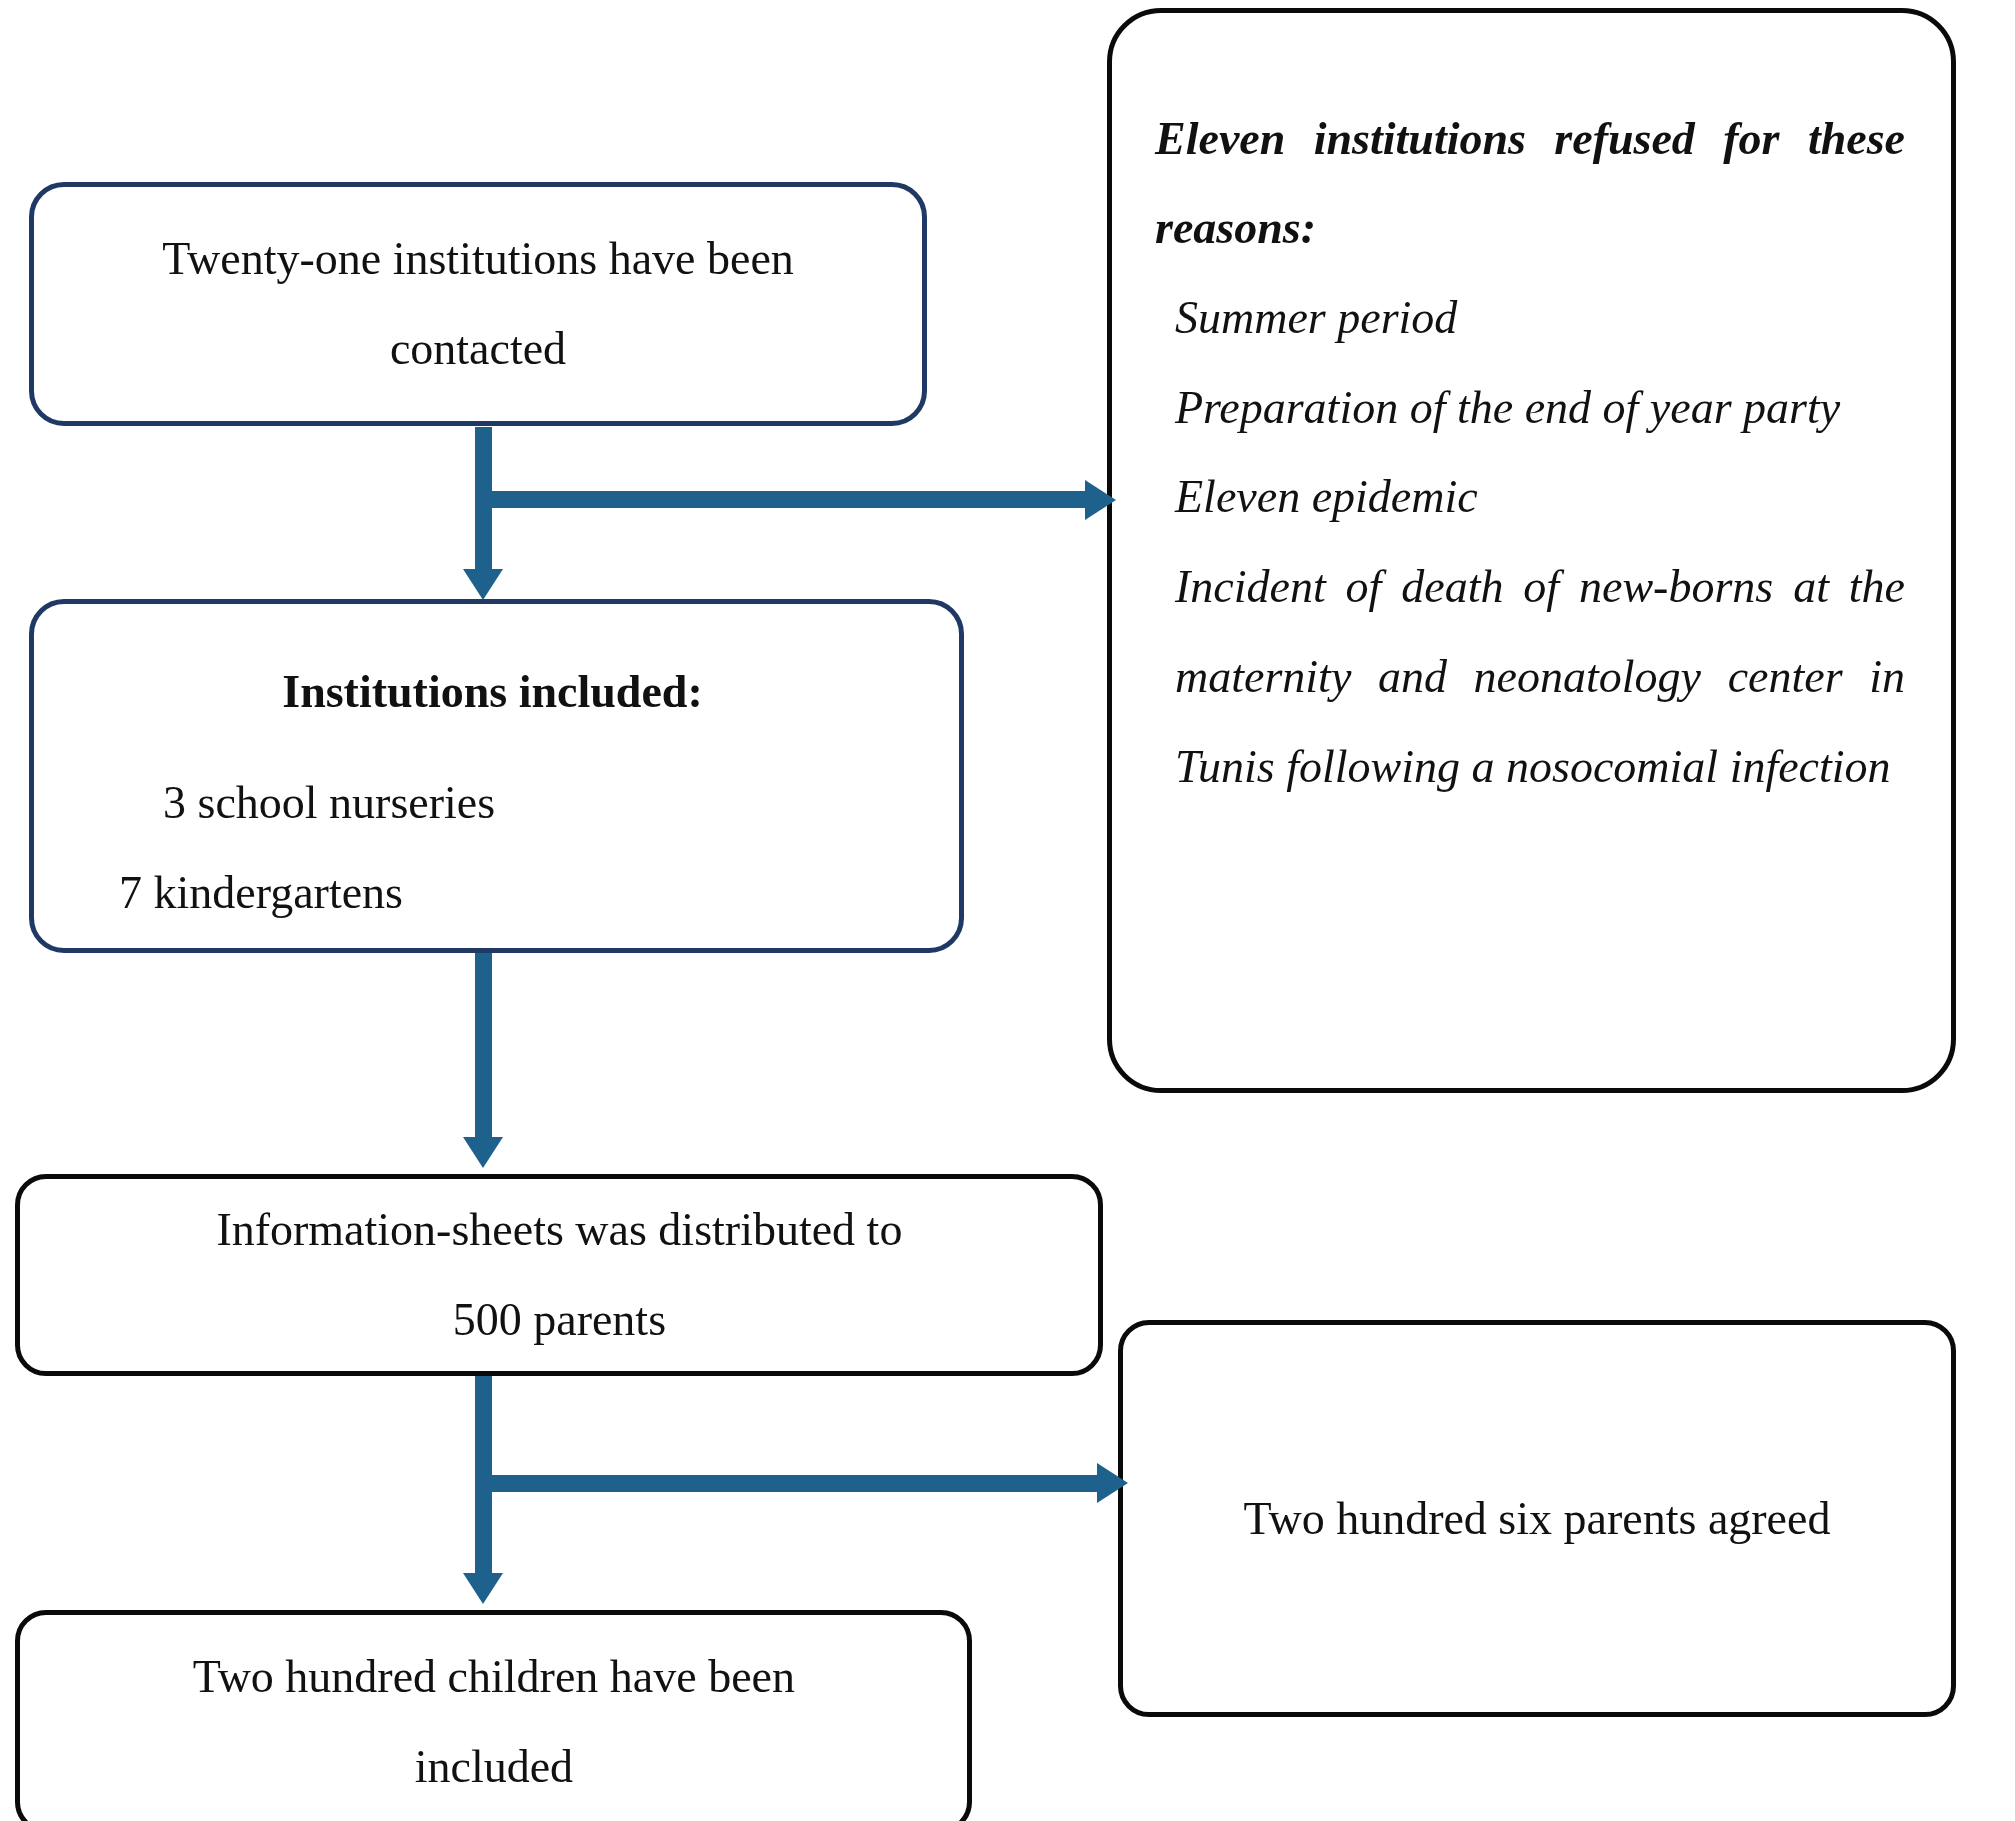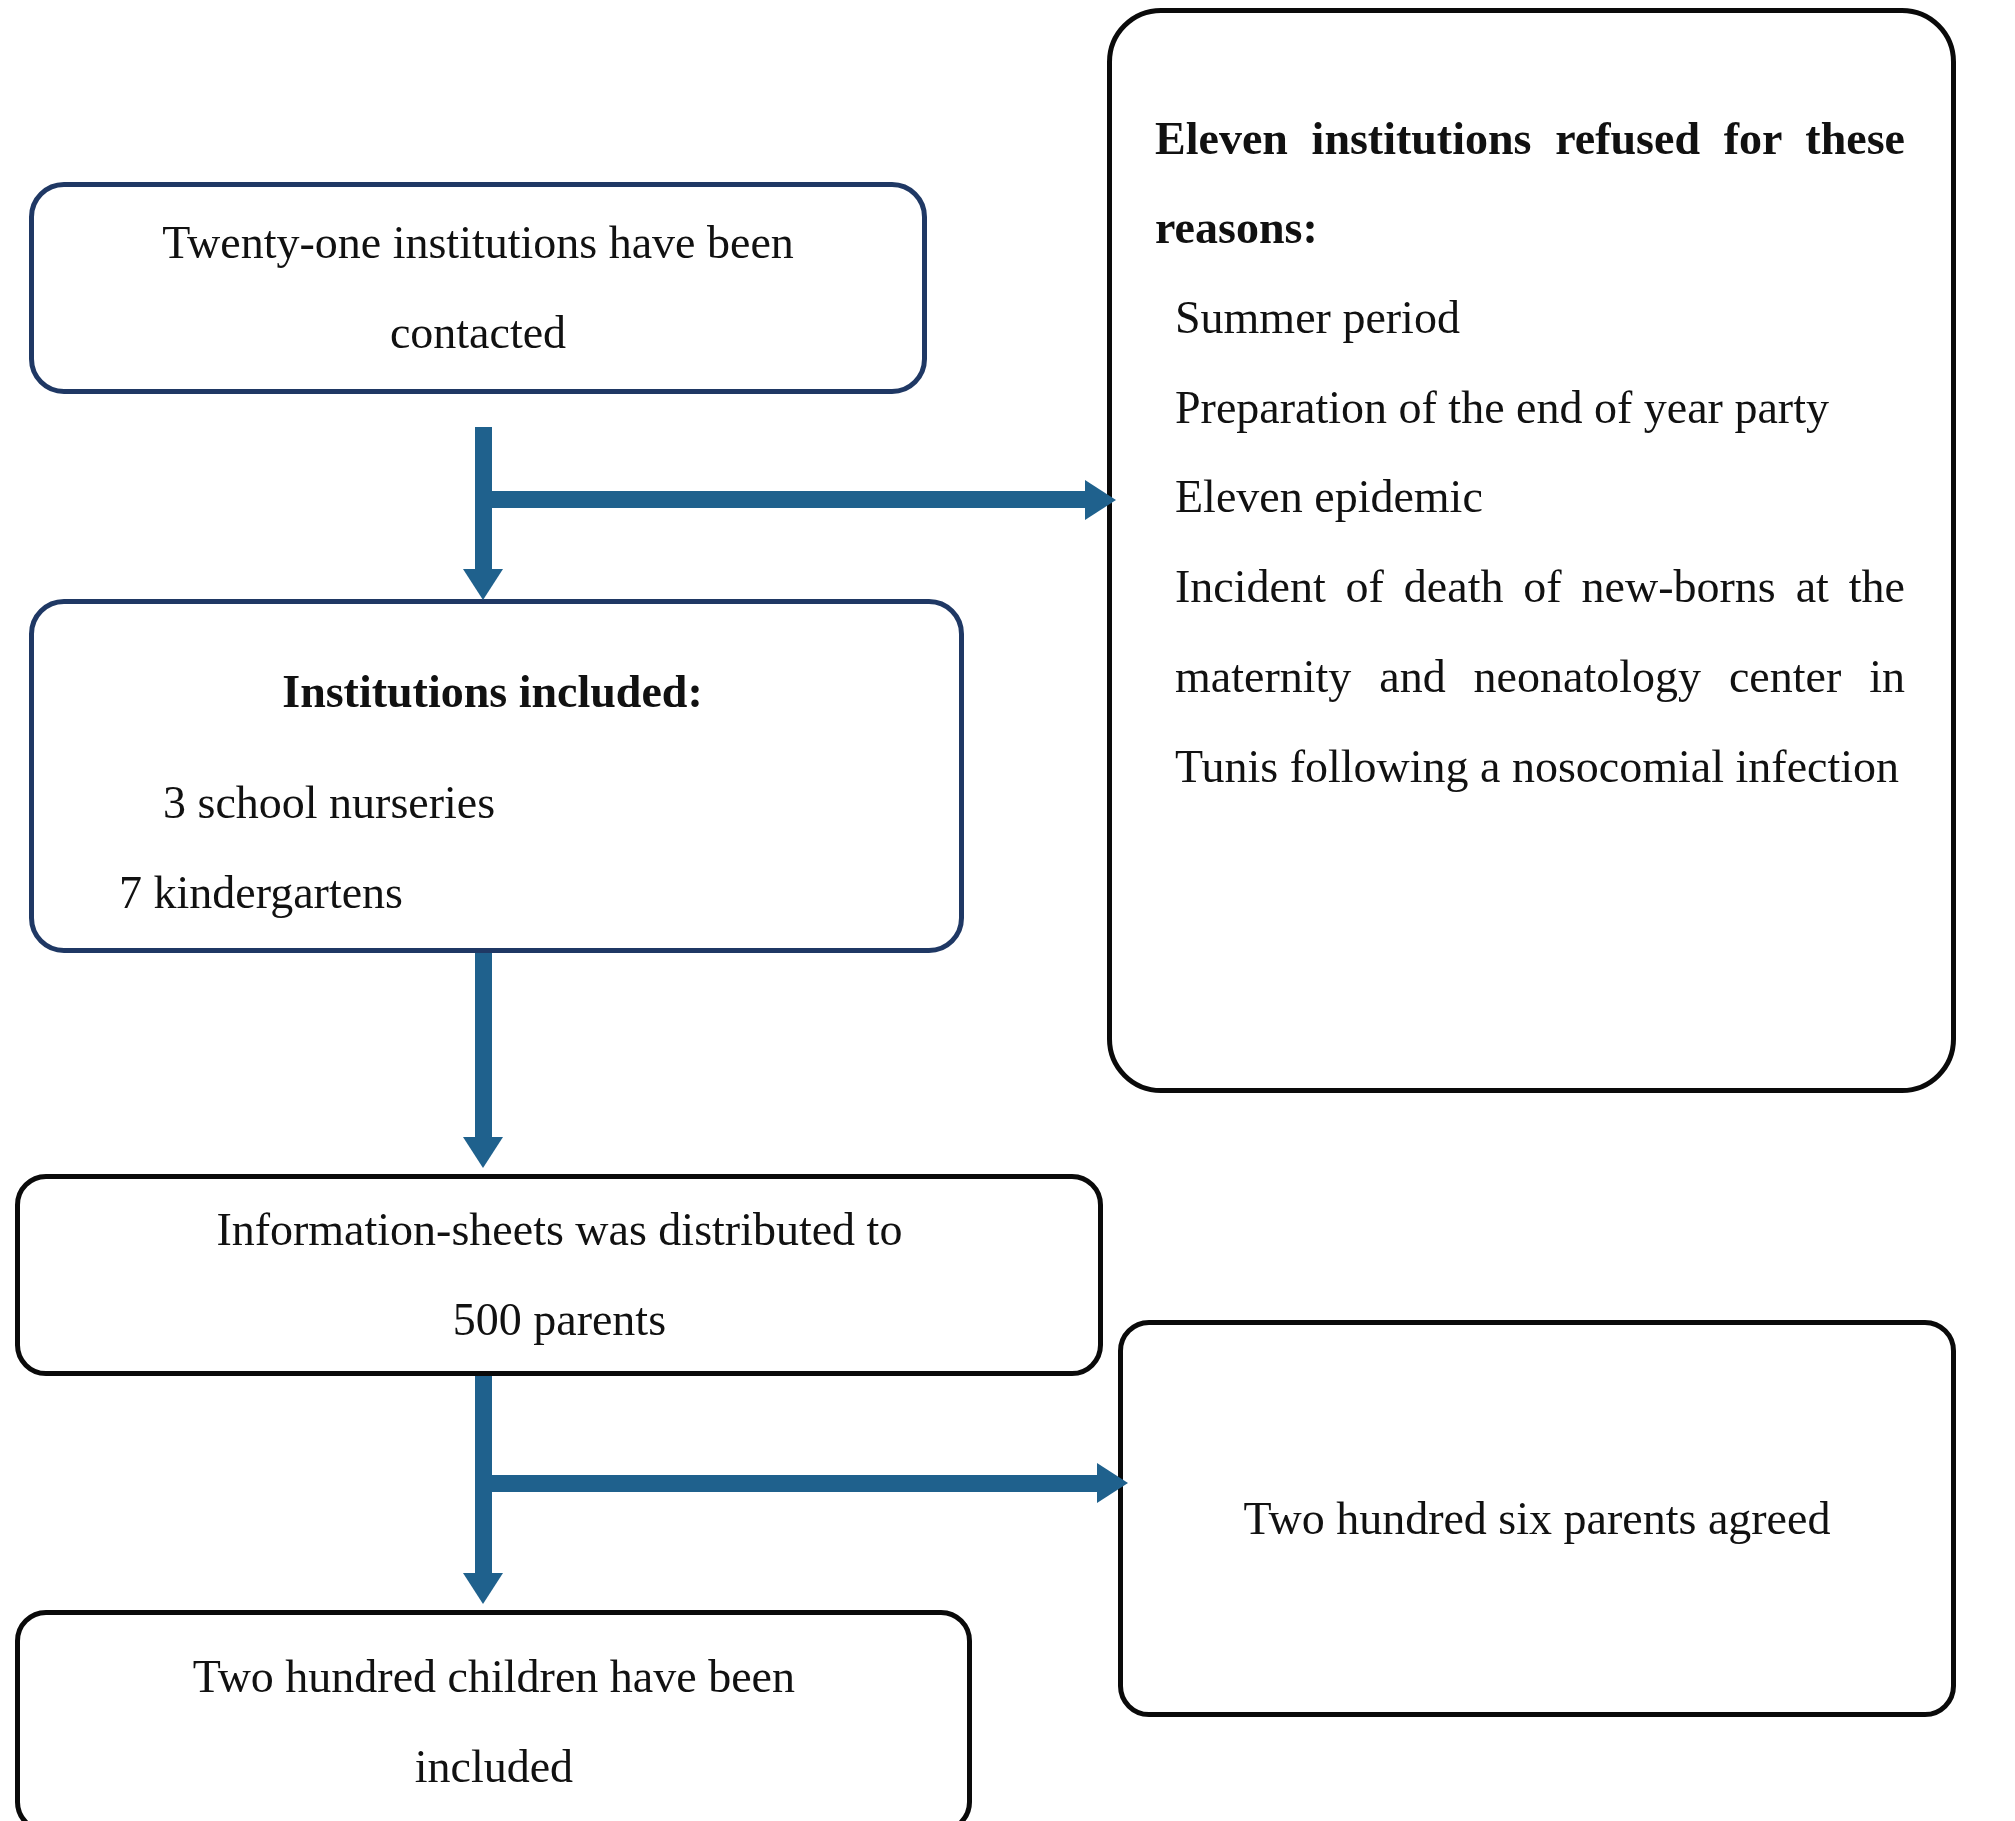--- a/index.html
+++ b/index.html
@@ -50,20 +50,21 @@
   .line.left   { text-align: left; }
 
   
   .just {
     color: #111111;
     font-size: 46px;
     line-height: 1.95;
     text-align: justify;
     text-align-last: left;
     margin: 0;
+    font-style: italic;
   }
   .just.bold { font-weight: bold; }
   .indent { padding-left: 20px; }
 
   
   .vline {
     position: absolute;
     background: #1F618D;
   }
   .hline {
@@ -83,21 +84,21 @@
     border-top: 20px solid transparent;
     border-bottom: 20px solid transparent;
     border-left: 31px solid #1F618D;
   }
 </style>
 </head>
 <body>
 
 <div id="canvas">
 
-  <div class="node navy" style="left:29px; top:182px; width:898px; height:212px;">
+  <div class="node navy" style="left:29px; top:182px; width:898px; height:244px;">
     <div class="line">Twenty-one institutions have been</div>
     <div class="line">contacted</div>
   </div>
 
   <div class="node navy" style="left:29px; top:599px; width:935px; height:354px; justify-content:flex-start; padding:43px 8px 0 0;">
     <div class="line bold">Institutions included:</div>
     <div style="height:21.5px;"></div>
     <div class="line left" style="padding-left:85px;margin-left:44px;">
       <span class="under">3 school nurseries</span>
     </div>

